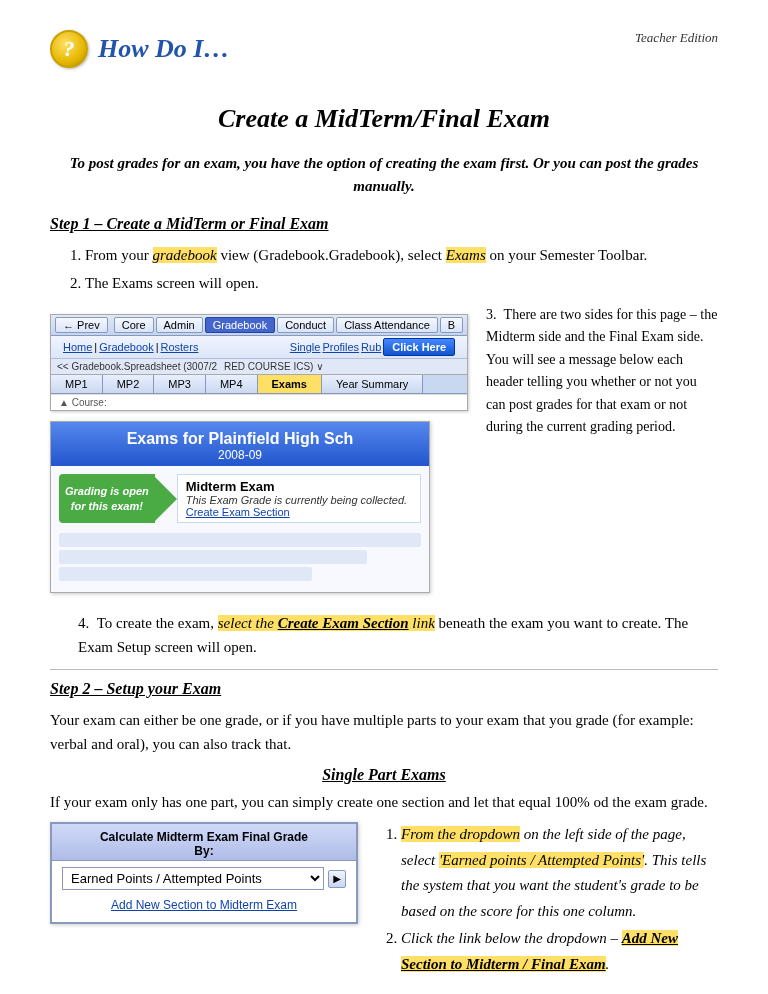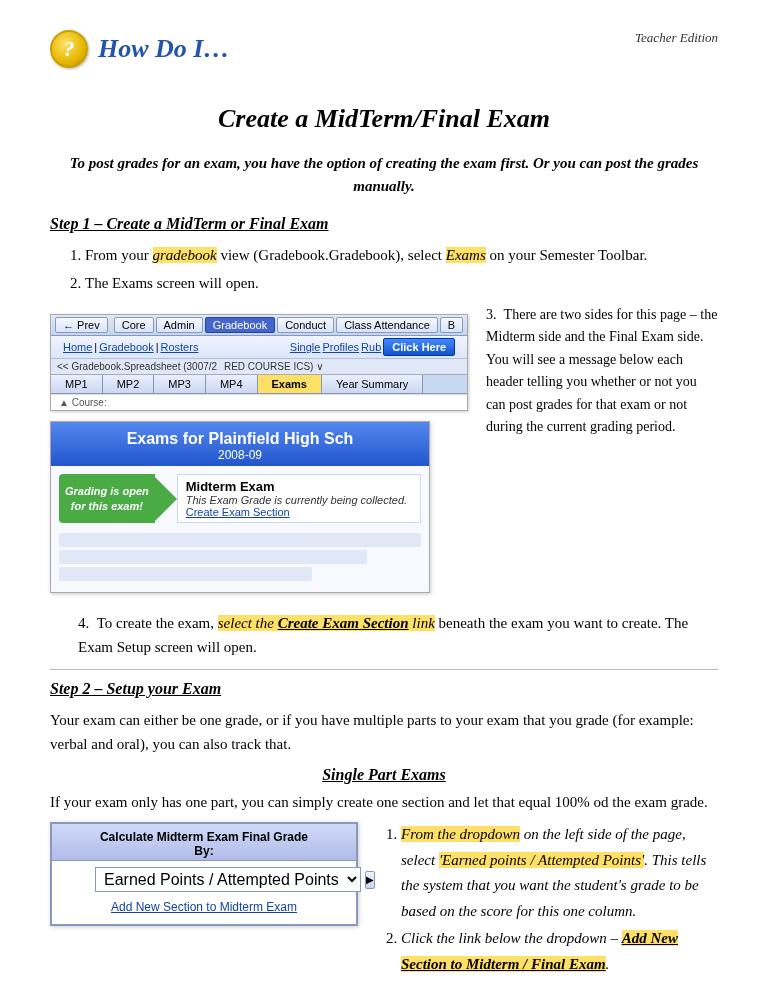--- a/index.html
+++ b/index.html
@@ -314,26 +314,25 @@
       background: #fff;
     }
     .calc-select-row {
       display: flex;
       align-items: center;
       gap: 4px;
       margin-bottom: 8px;
     }
     .calc-select {
       flex: 1;
-      font-size: 16px;
+      font-size: 13px;
       padding: 2px 4px;
       border: 1px solid #8899bb;
       background: #fff;
       color: #000;
-      margin-left: 33px;
     }
     .calc-icon-btn {
       width: 18px;
       height: 18px;
       background: linear-gradient(to bottom, #f0f4ff, #c8d4f0);
       border: 1px solid #8899bb;
       border-radius: 2px;
       display: flex;
       align-items: center;
       justify-content: center;

